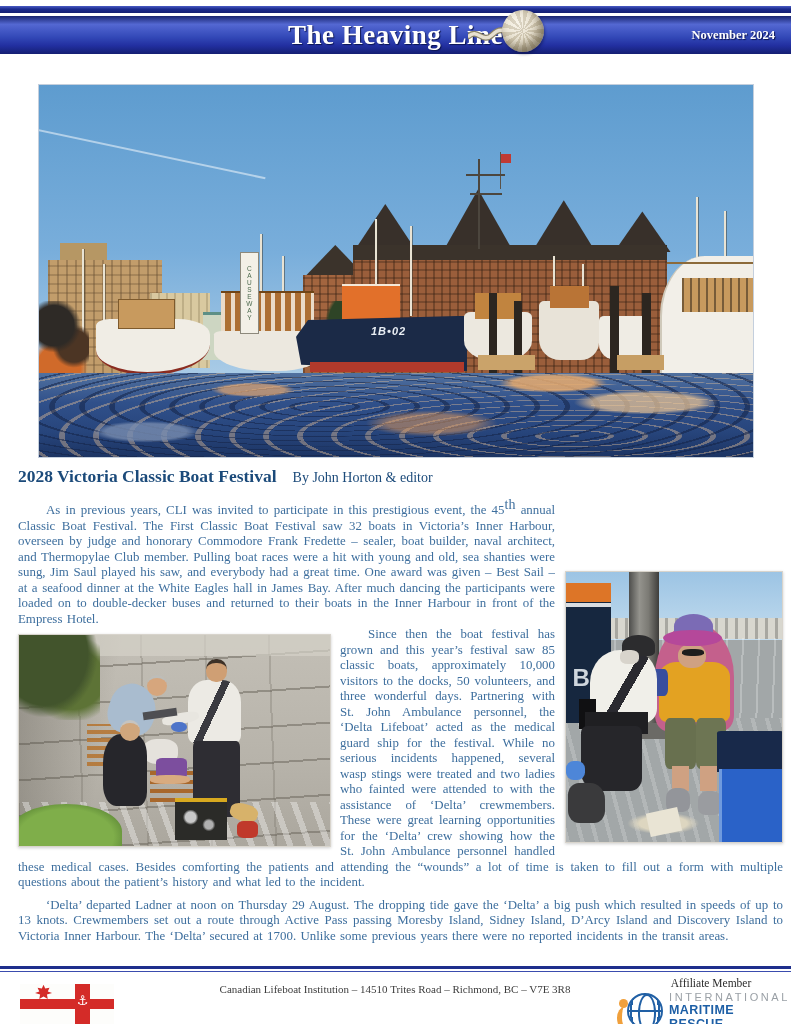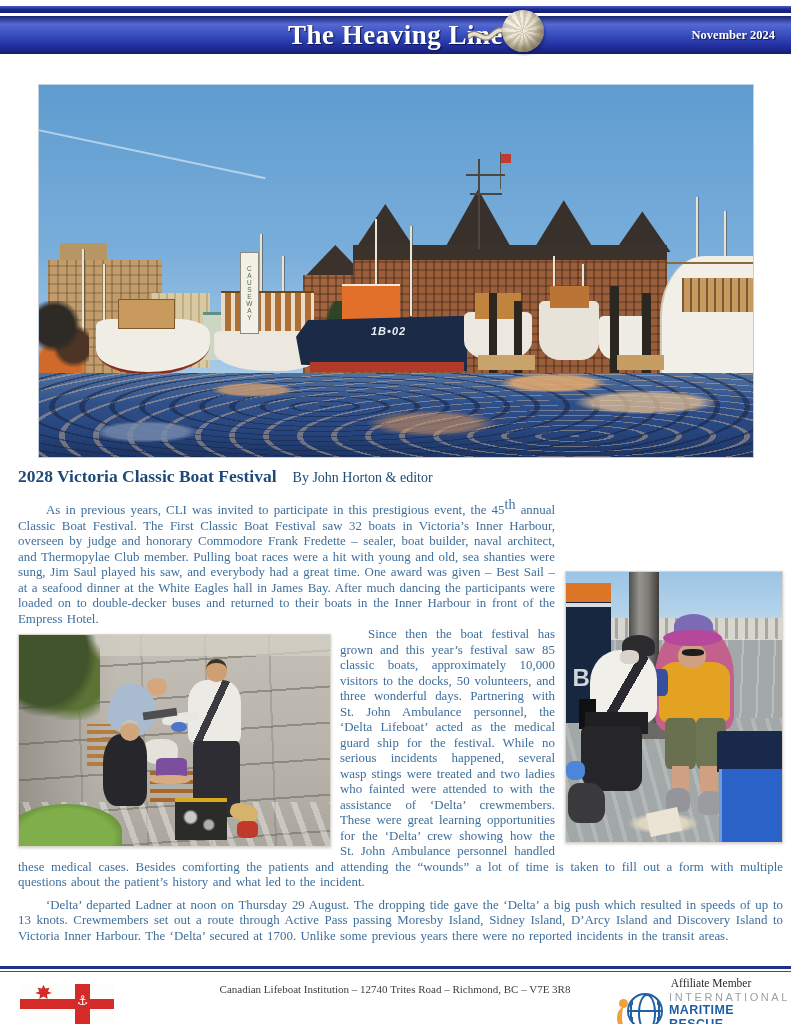--- a/index.html
+++ b/index.html
@@ -427,21 +427,21 @@
   </div>
 
   <div class="ftr-line"></div>
   <div class="ftr-flag">
     <div class="ff-h"></div>
     <div class="ff-v"></div>
     <div class="ff-leaf"></div>
     <div class="ff-anchor">⚓</div>
   </div>
   <div class="ftr-center">
-    <div>Canadian Lifeboat Institution – 12740 Trites Road – Richmond, BC – V7E 3R8</div>
+    <div>Canadian Lifeboat Institution – 14510 Trites Road – Richmond, BC – V7E 3R8</div>
   </div>
   <div class="ftr-right">
     <div class="affiliate">Affiliate Member</div>
     <div class="imr-row">
       <div class="imr-globe">
         <div class="imr-fig-head"></div>
         <div class="imr-fig-body"></div>
       </div>
       <div class="imr-text">
         <div class="imr-top">INTERNATIONAL</div>

